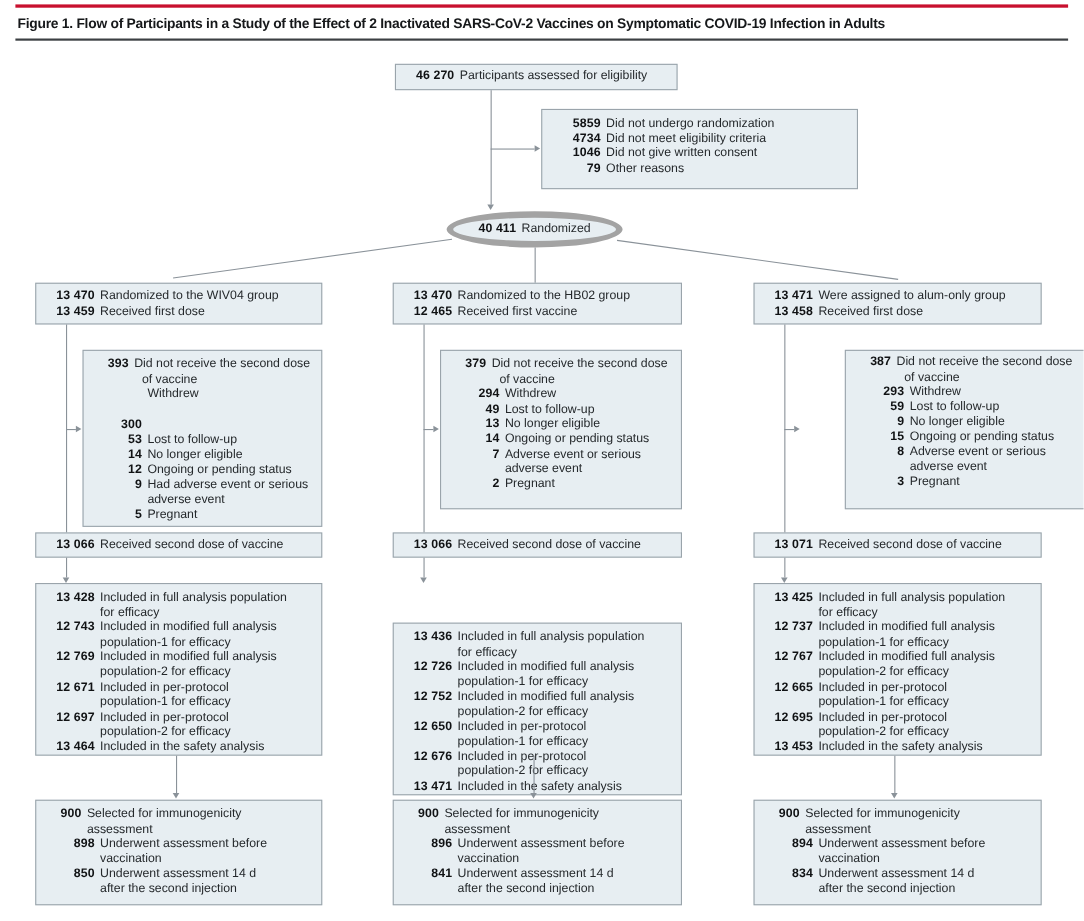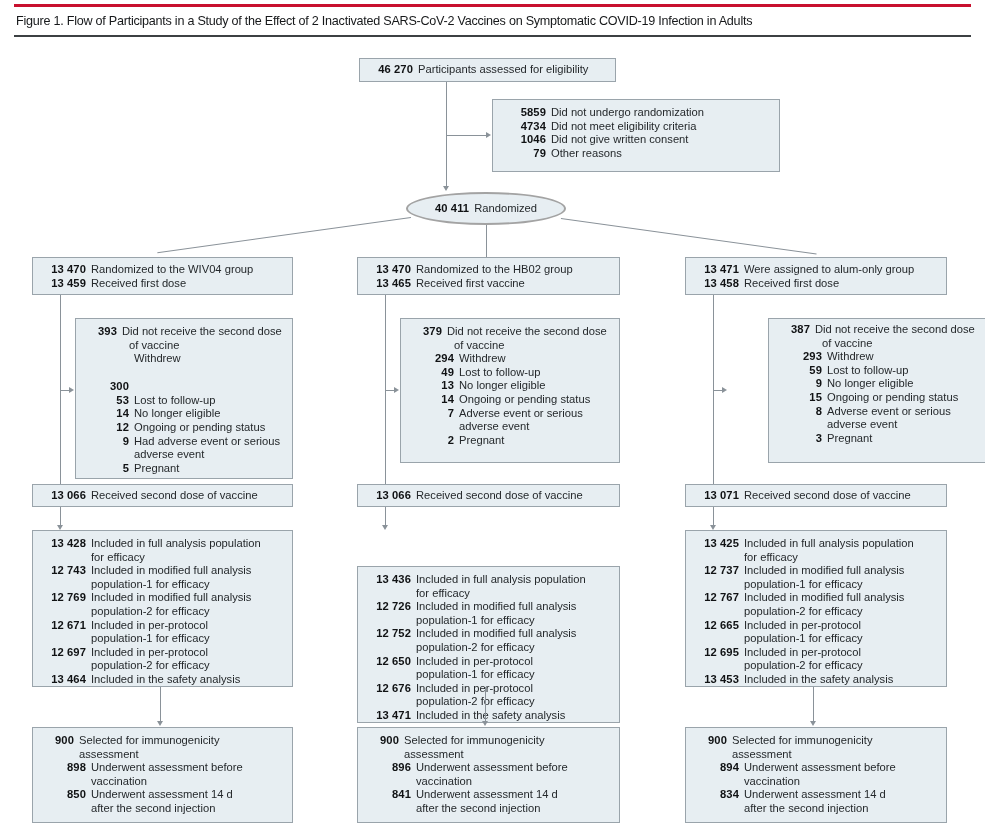--- a/index.html
+++ b/index.html
@@ -7,34 +7,34 @@
     width:985px;height:837px;background:#ffffff;
     font-family:"Liberation Sans", sans-serif;
     color:#1a1a1a;-webkit-font-smoothing:antialiased;
   }
   .page{position:relative;width:985px;height:837px;overflow:hidden;}
 
   
   .rule-red{position:absolute;left:14px;top:4px;width:957px;height:3px;background:#c8102e;}
   .fig-title{
     position:absolute;left:16px;top:14px;width:950px;
-    font-size:12.6px;font-weight:400;letter-spacing:-0.25px;
+    font-size:12.6px;font-weight:700;letter-spacing:-0.25px;
     color:#16181a;white-space:nowrap;
   }
   .rule-dark{position:absolute;left:14px;top:35px;width:957px;height:1.6px;background:#3c4043;}
 
   
   .box{
     position:absolute;box-sizing:border-box;
     background:#e7eef2;border:1px solid #9aa4ab;
     padding:5px 7px 5px 7px;
   }
   .ellipse{
     position:absolute;box-sizing:border-box;
-    background:#e7eef2;border:2px solid #a3a3a3;border-radius:50%;
+    background:#e7eef2;border:6px solid #a3a3a3;border-radius:50%;
     display:flex;align-items:center;justify-content:center;
   }
 
   
   .ln{display:flex;align-items:flex-start;line-height:13.6px;font-size:11.2px;}
   .num{
     font-weight:700;text-align:right;flex:0 0 auto;
     color:#101214;white-space:nowrap;letter-spacing:0.1px;
   }
   .txt{margin-left:5px;color:#24282b;}
@@ -242,21 +242,21 @@
   </div>
   <div class="vline" style="left:160px;top:687px;height:34px;"></div>
   <div class="arrow-d" style="left:156.6px;top:721px;"></div>
 
   <div class="box w-wide" style="left:357px;top:257px;width:263px;height:38px;padding-top:5px;">
     <div class="ln">
       <span class="num">13 470</span>
       <span class="txt">Randomized to the HB02 group</span>
     </div>
     <div class="ln">
-      <span class="num">13 465</span>
+      <span class="num">12 465</span>
       <span class="txt">Received first vaccine</span>
     </div>
   </div>
 
   <div class="box w-mid" style="left:400px;top:318px;width:220px;height:145px;padding-top:6px;">
     <div class="ln">
       <span class="num">379</span>
       <span class="txt">Did not receive the second dose</span>
     </div>
     <div class="ln cont-2b">

